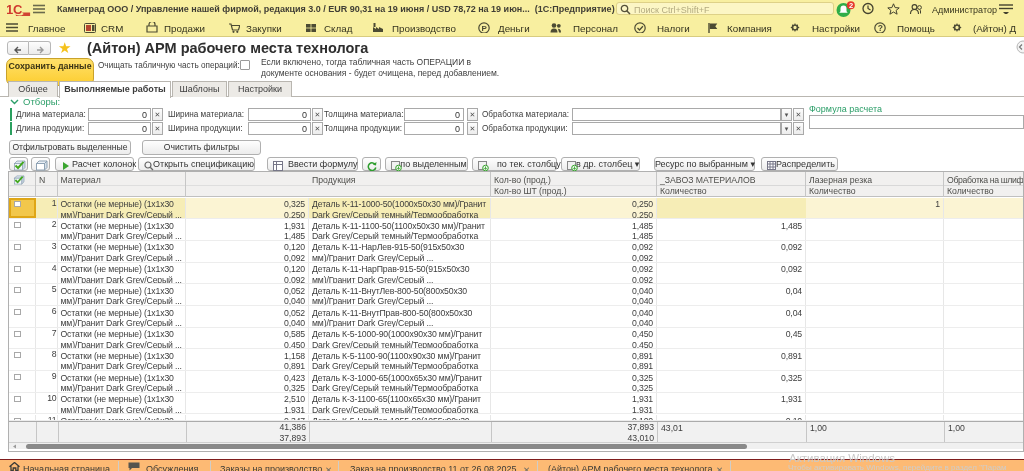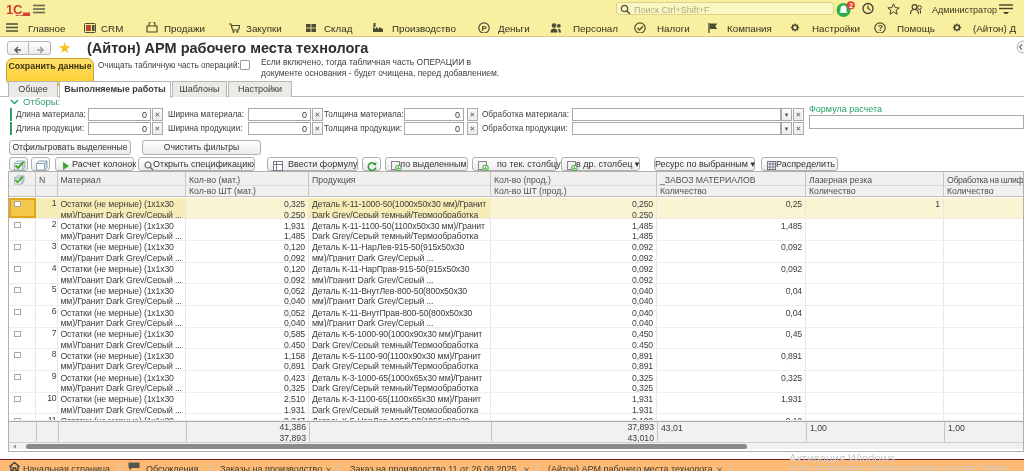--- a/index.html
+++ b/index.html
@@ -93,20 +93,21 @@
     <text x="6" y="11.5" font-family="Liberation Sans" font-size="13" font-weight="bold" fill="#cf3a2e">С</text>
     <path d="M8.5 12.6 q5 2.2 8.2 -0.6 l-1.6 -1.4 h8 v3.4 h-14" fill="#cf3a2e" stroke="none" opacity="0.95"></path>
   </svg>
   <svg class="ab" style="left:33px;top:4px" width="12" height="10">
         <g stroke="#6a6a4c" stroke-width="1.6">
           <line x1="0" y1="1.5" x2="12" y2="1.5"></line>
           <line x1="0" y1="5" x2="12" y2="5"></line>
           <line x1="0" y1="8.5" x2="12" y2="8.5"></line>
         </g>
       </svg>
+  <div class="ttl">Камнеград ООО / Управление нашей фирмой, редакция 3.0 / EUR 90,31 на 19 июня / USD 78,72 на 19 июн...&nbsp;&nbsp;(1С:Предприятие)</div>
   <div id="search">
     <svg class="ab" style="left:3px;top:1px" width="11" height="11" viewBox="0 0 11 11">
           <circle cx="4.5" cy="4.5" r="3.2" fill="none" stroke="#55513a" stroke-width="1.3"></circle>
           <line x1="7" y1="7" x2="10" y2="10" stroke="#55513a" stroke-width="1.5"></line>
         </svg>
     <div class="ph">Поиск Ctrl+Shift+F</div>
   </div>
   <svg class="ab" style="left:835px;top:1px" width="21" height="16" viewBox="0 0 21 16">
     <circle cx="8.5" cy="9" r="7" fill="#2fad48"></circle>
     <path d="M8.5 4.6 a3 3 0 0 1 3 3 v2.6 l1.2 1.6 h-8.4 l1.2 -1.6 v-2.6 A3 3 0 0 1 8.5 4.6 z" fill="#fff"></path>
@@ -351,24 +352,20 @@
             <rect x="1.5" y="3.5" width="8" height="6.5" fill="#f2f6fa" stroke="#8fa3b5" stroke-width="0.8"></rect>
             <path d="M2.5 5.5 L5 8 L10.5 1.8" fill="none" stroke="#44a81e" stroke-width="2"></path>
           </svg>
         </div>
     <div class="hcell" style="left:27px;width:21.5px">
           <div>N</div>
         </div>
     <div class="hcell" style="left:48.5px;width:128.5px">
           <div>Материал</div>
         </div>
-    <div class="hcell" style="left:177px;width:123px">
-          <div>Кол-во (мат.)</div>
-          <div>Кол-во ШТ (мат.)</div>
-        </div>
     <div class="hcell" style="left:300px;width:182px">
           <div>Продукция</div>
         </div>
     <div class="hcell" style="left:482px;width:166px">
           <div>Кол-во (прод.)</div>
           <div>Кол-во ШТ (прод.)</div>
         </div>
     <div class="hcell" style="left:648px;width:149px">
           <div>_ЗАВОЗ МАТЕРИАЛОВ</div>
           <div>Количество</div>
@@ -399,23 +396,20 @@
           <div>0,325</div>
           <div>0,250</div>
         </div>
   <div class="c-prod">
           <div>Деталь К-11-1000-50(1000х50х30 мм)/Гранит</div>
           <div>Dark Grey/Серый темный/Термообработка</div>
         </div>
   <div class="c-kprod">
           <div>0,250</div>
           <div>0,250</div>
-        </div>
-  <div class="c-zav">
-          <div>0,25</div>
         </div>
   <div class="c-laz">
           <div>1</div>
         </div>
   <div class="c-obr"></div>
 </div>
 <div class="trow" style="top:47.2px;height:21.7px">
   <div class="c-cb">
           <span class="cbx"></span>
         </div>

